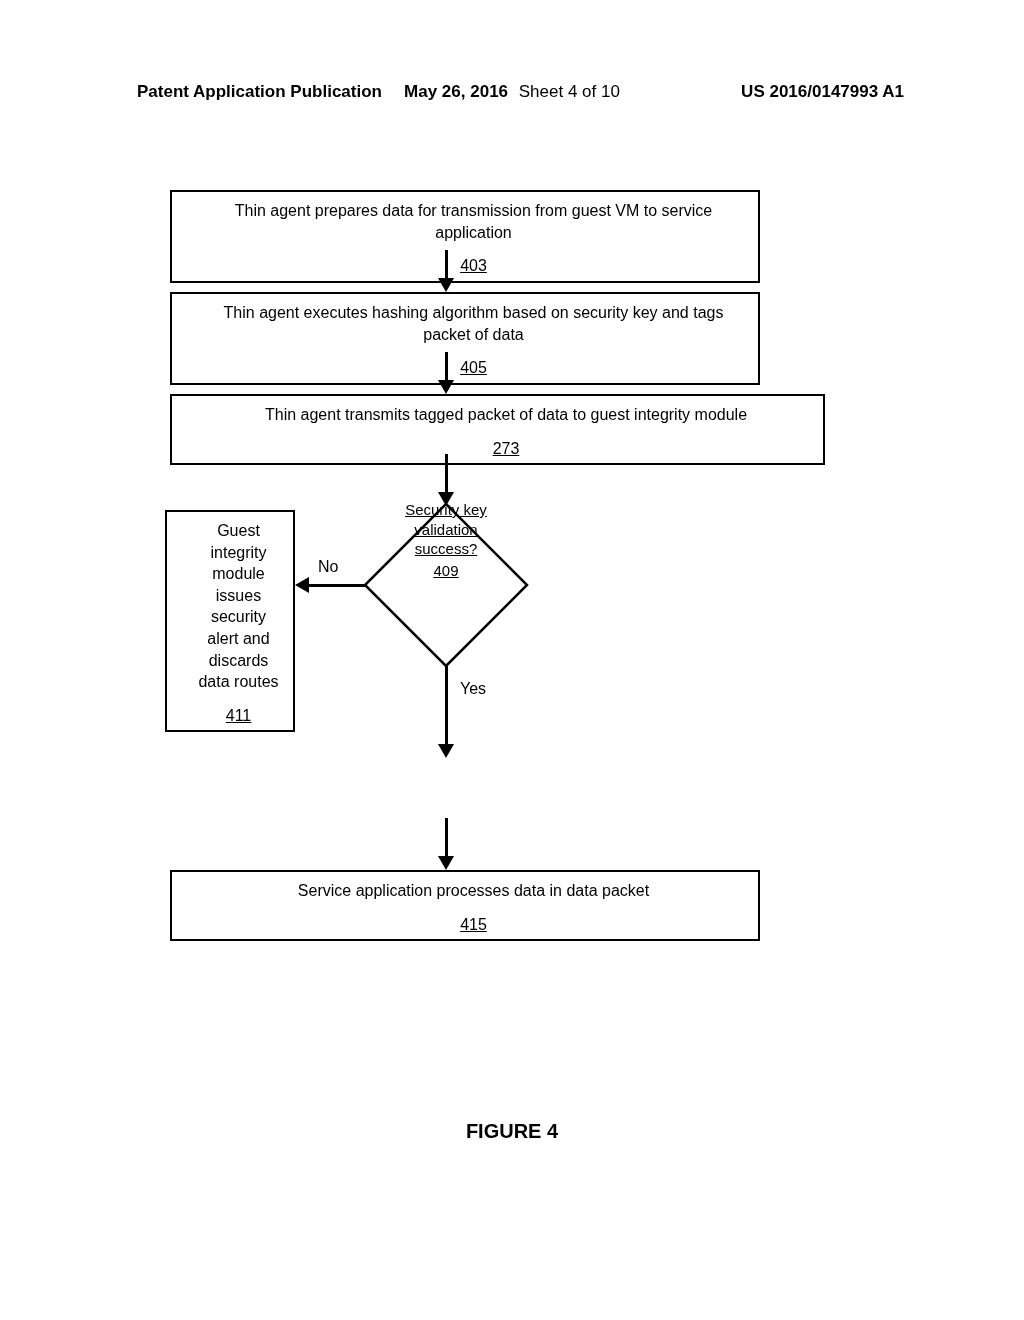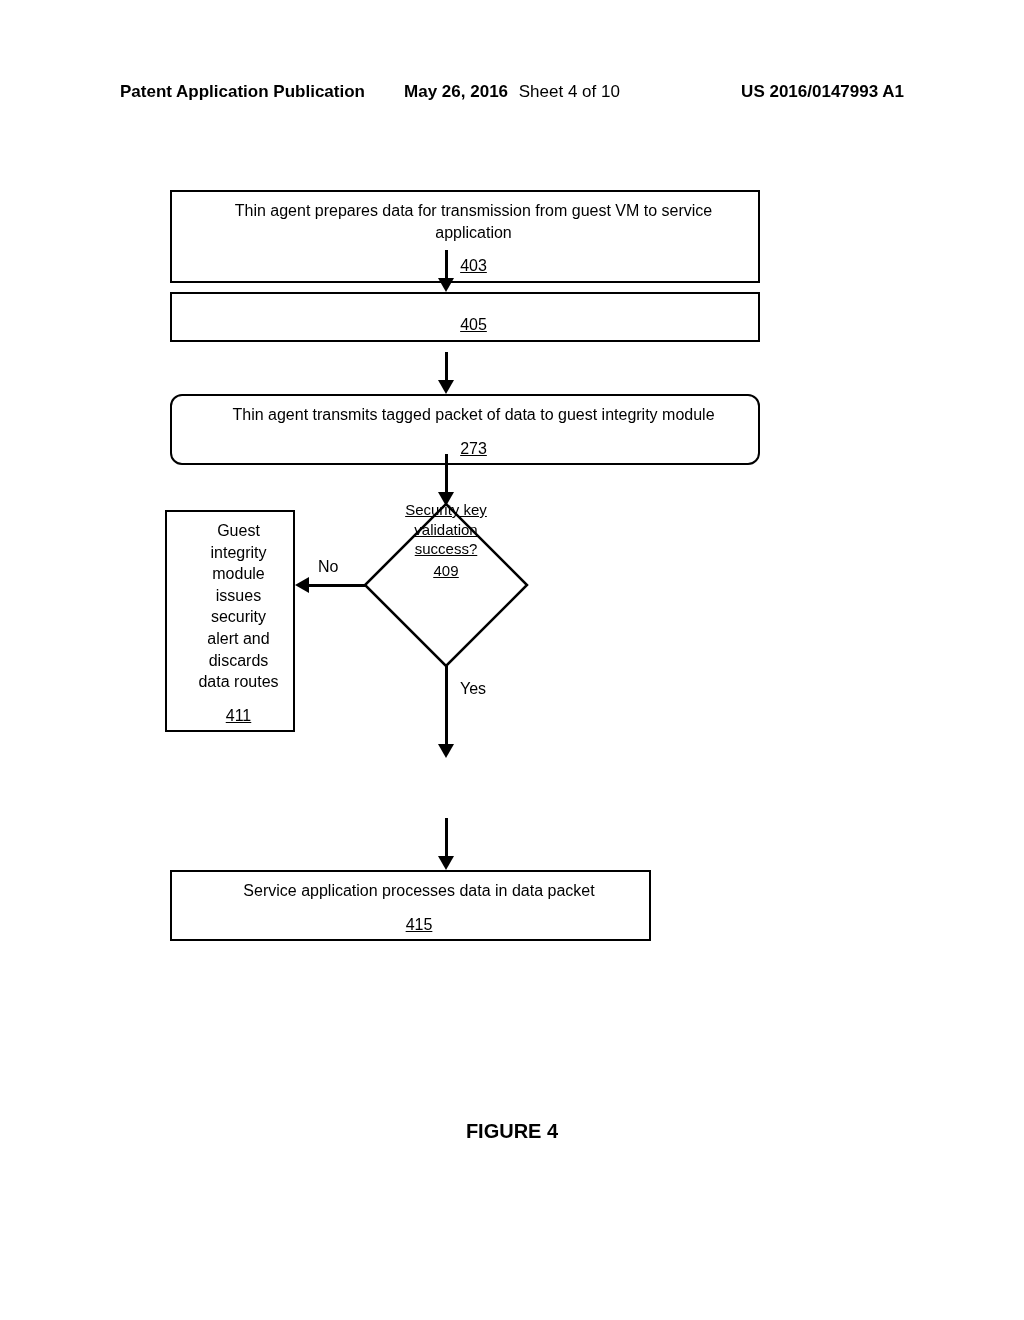--- a/index.html
+++ b/index.html
@@ -13,21 +13,21 @@
     position: relative;
   }
   .header {
     position: absolute;
     top: 82px;
     left: 0;
     width: 1024px;
     font-weight: bold;
     font-size: 17px;
   }
-  .header .hl { position: absolute; left: 120px; }
+  .header .hl { position: absolute; left: 137px; }
   .header .hc { position: absolute; left: 0; width: 1024px; text-align: center; }
   .header .hr { position: absolute; right: 120px; }
   .hc .date  { margin-right: 6px; }
   .hc .sheet { font-weight: normal; }
 
   .canvas {
     position: absolute;
     top: 150px;
     left: 90px;
     width: 800px;
@@ -118,27 +118,28 @@
 
   <div class="box" style="left:80px; top:40px; width:590px;">
     <div>Thin agent prepares data for transmission from guest VM to service application</div>
     <span class="ref">403</span>
   </div>
 
   <div class="vline" style="left:355px; top:100px; height:30px;"></div>
   <div class="arrowhead down" style="left:348px; top:128px;"></div>
 
   <div class="box" style="left:80px; top:142px; width:590px;">
+    <div>Thin agent executes hashing algorithm based on security key and tags packet of data</div>
     <span class="ref">405</span>
   </div>
 
   <div class="vline" style="left:355px; top:202px; height:30px;"></div>
   <div class="arrowhead down" style="left:348px; top:230px;"></div>
 
-  <div class="box" style="left:80px; top:244px; width:590px;border-radius:12px;">
+  <div class="box" style="left:80px; top:244px; width:655px;">
     <div>Thin agent transmits tagged packet of data to guest integrity module</div>
     <span class="ref">273</span>
   </div>
 
   <div class="vline" style="left:355px; top:304px; height:40px;"></div>
   <div class="arrowhead down" style="left:348px; top:342px;"></div>
 
   <div class="diamond-wrap" style="left:271px; top:350px;">
     <div class="diamond">
       <svg viewBox="0 0 170 170">
@@ -161,20 +162,20 @@
   <div class="edge-label" style="left:228px; top:408px;">No</div>
 
   <div class="vline" style="left:355px; top:516px; height:80px;"></div>
   <div class="arrowhead down" style="left:348px; top:594px;"></div>
   <div class="edge-label" style="left:370px; top:530px;">Yes</div>
 
 
   <div class="vline" style="left:355px; top:668px; height:40px;"></div>
   <div class="arrowhead down" style="left:348px; top:706px;"></div>
 
-  <div class="box" style="left:80px; top:720px; width:481px;">
+  <div class="box" style="left:80px; top:720px; width:590px;">
     <div>Service application processes data in data packet</div>
     <span class="ref">415</span>
   </div>
 
 </div>
 
 <div class="figcap" style="top:1120px;">FIGURE 4</div>
 
 </body></html>

